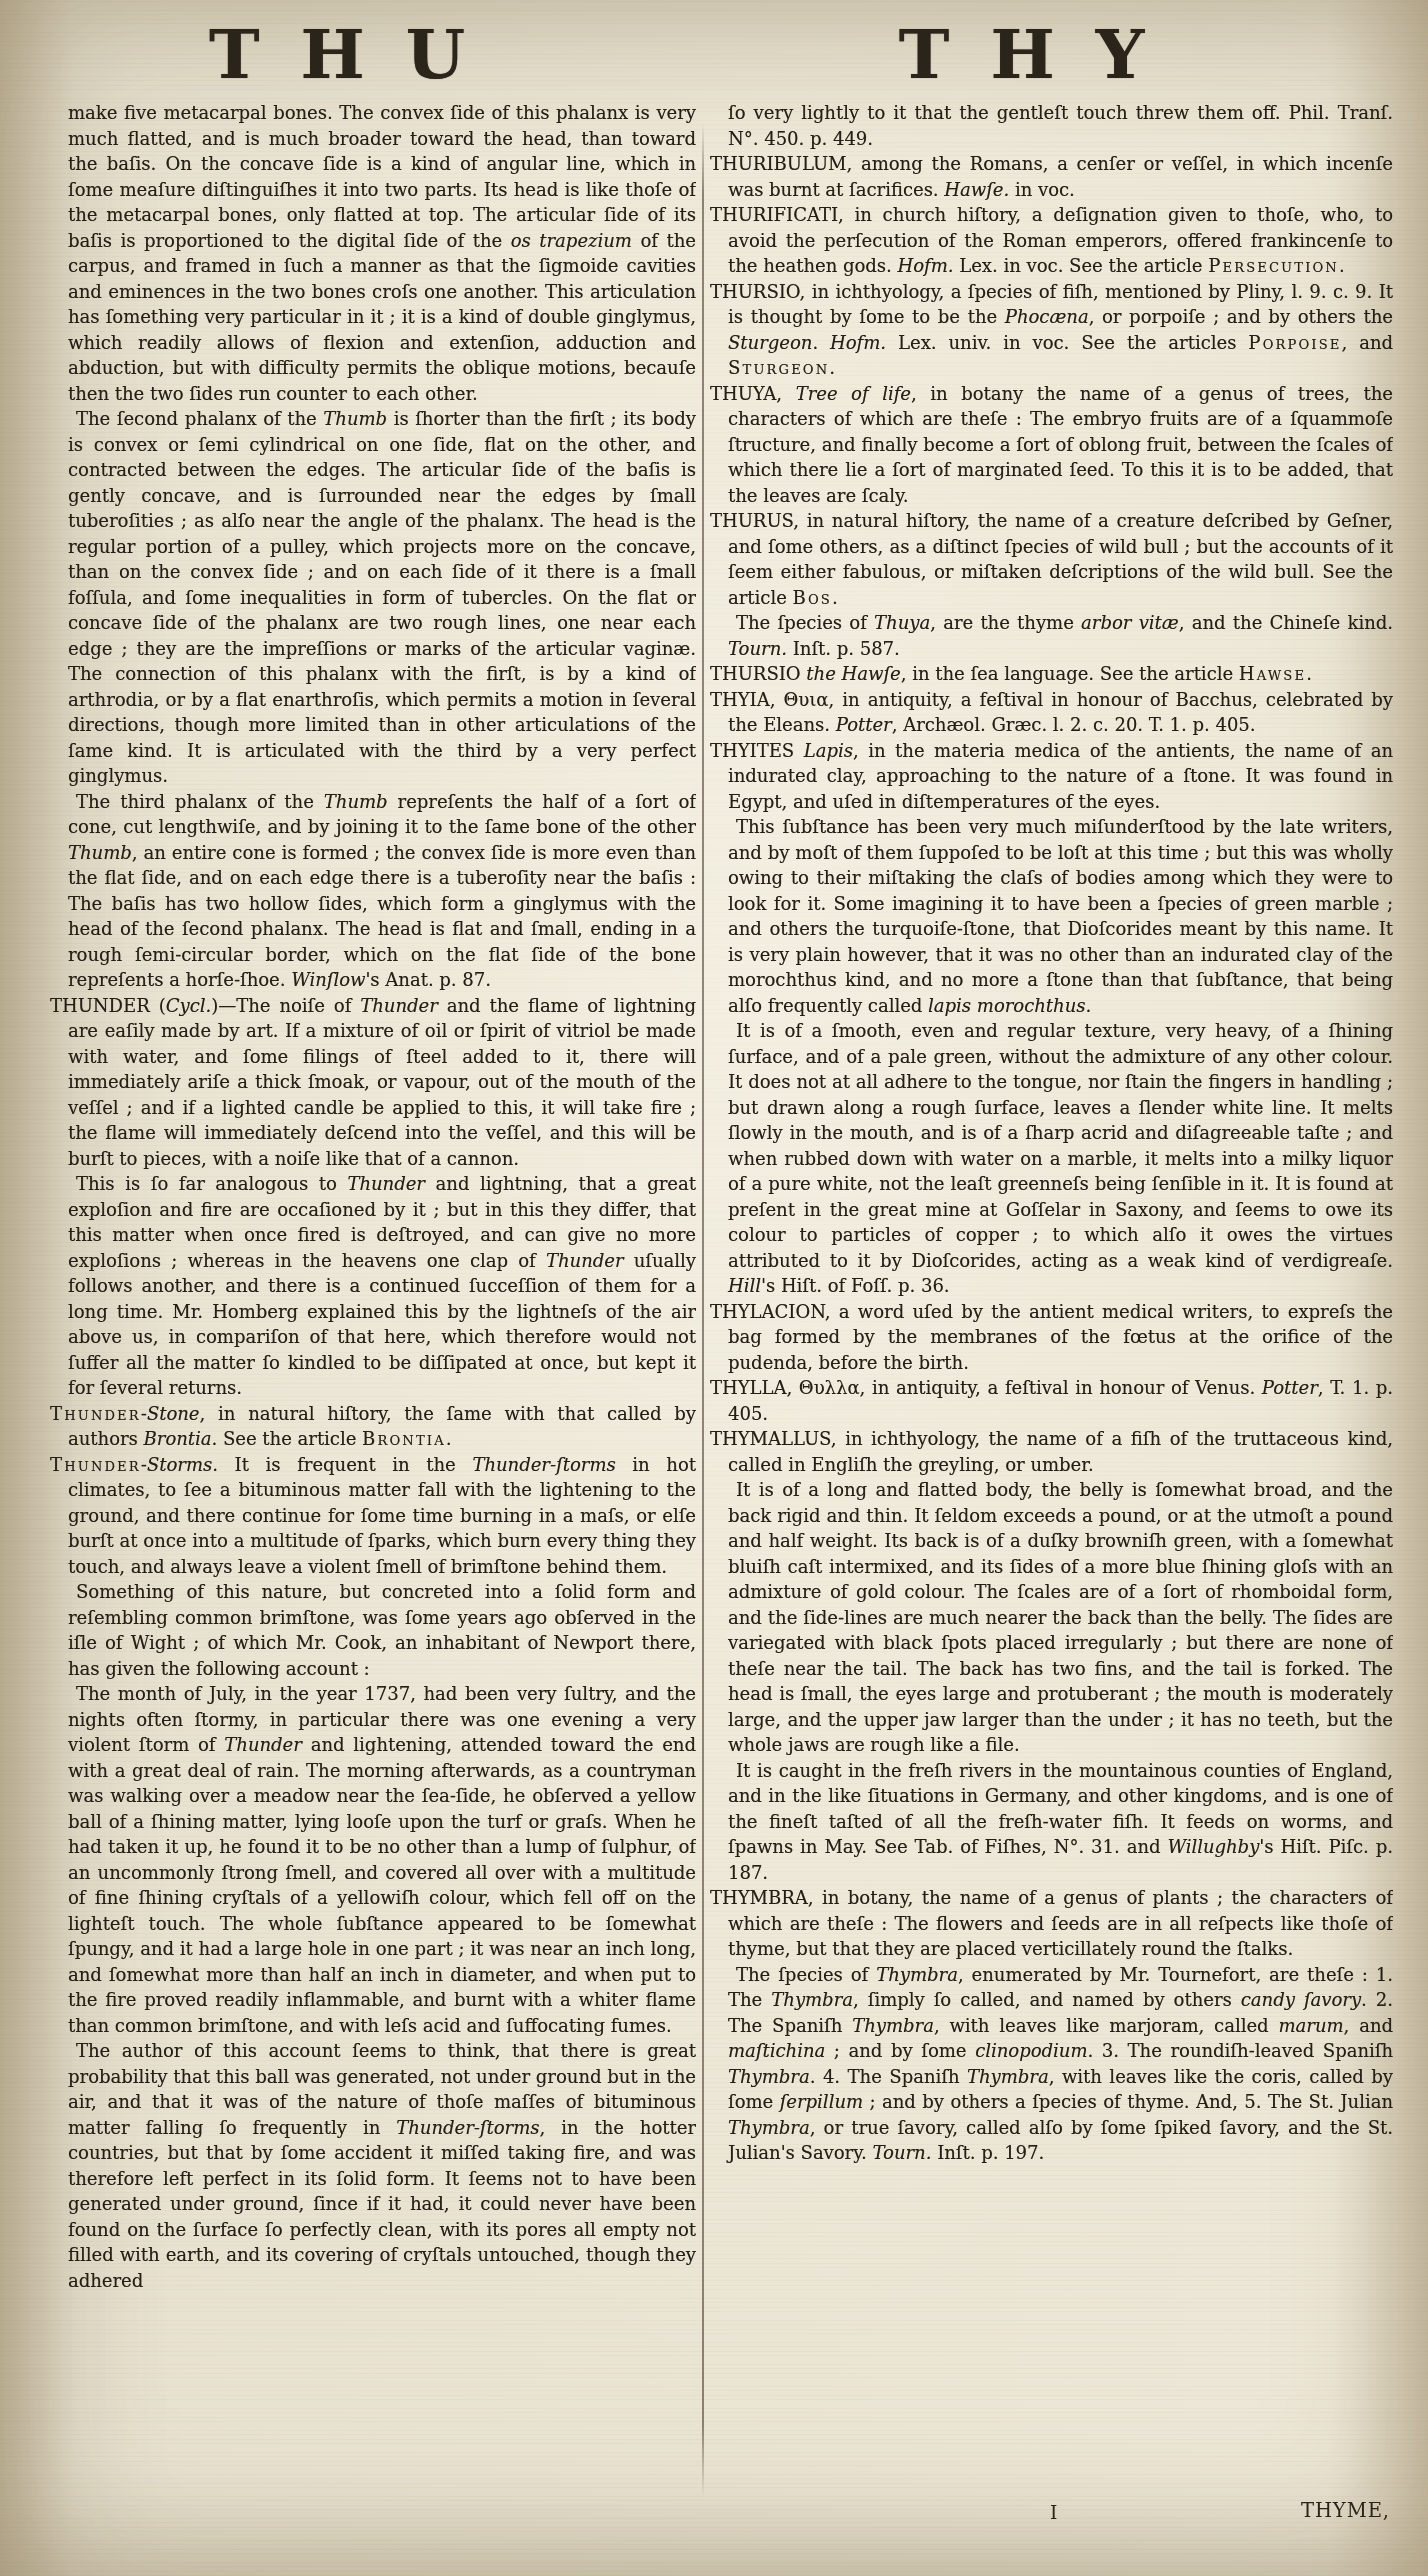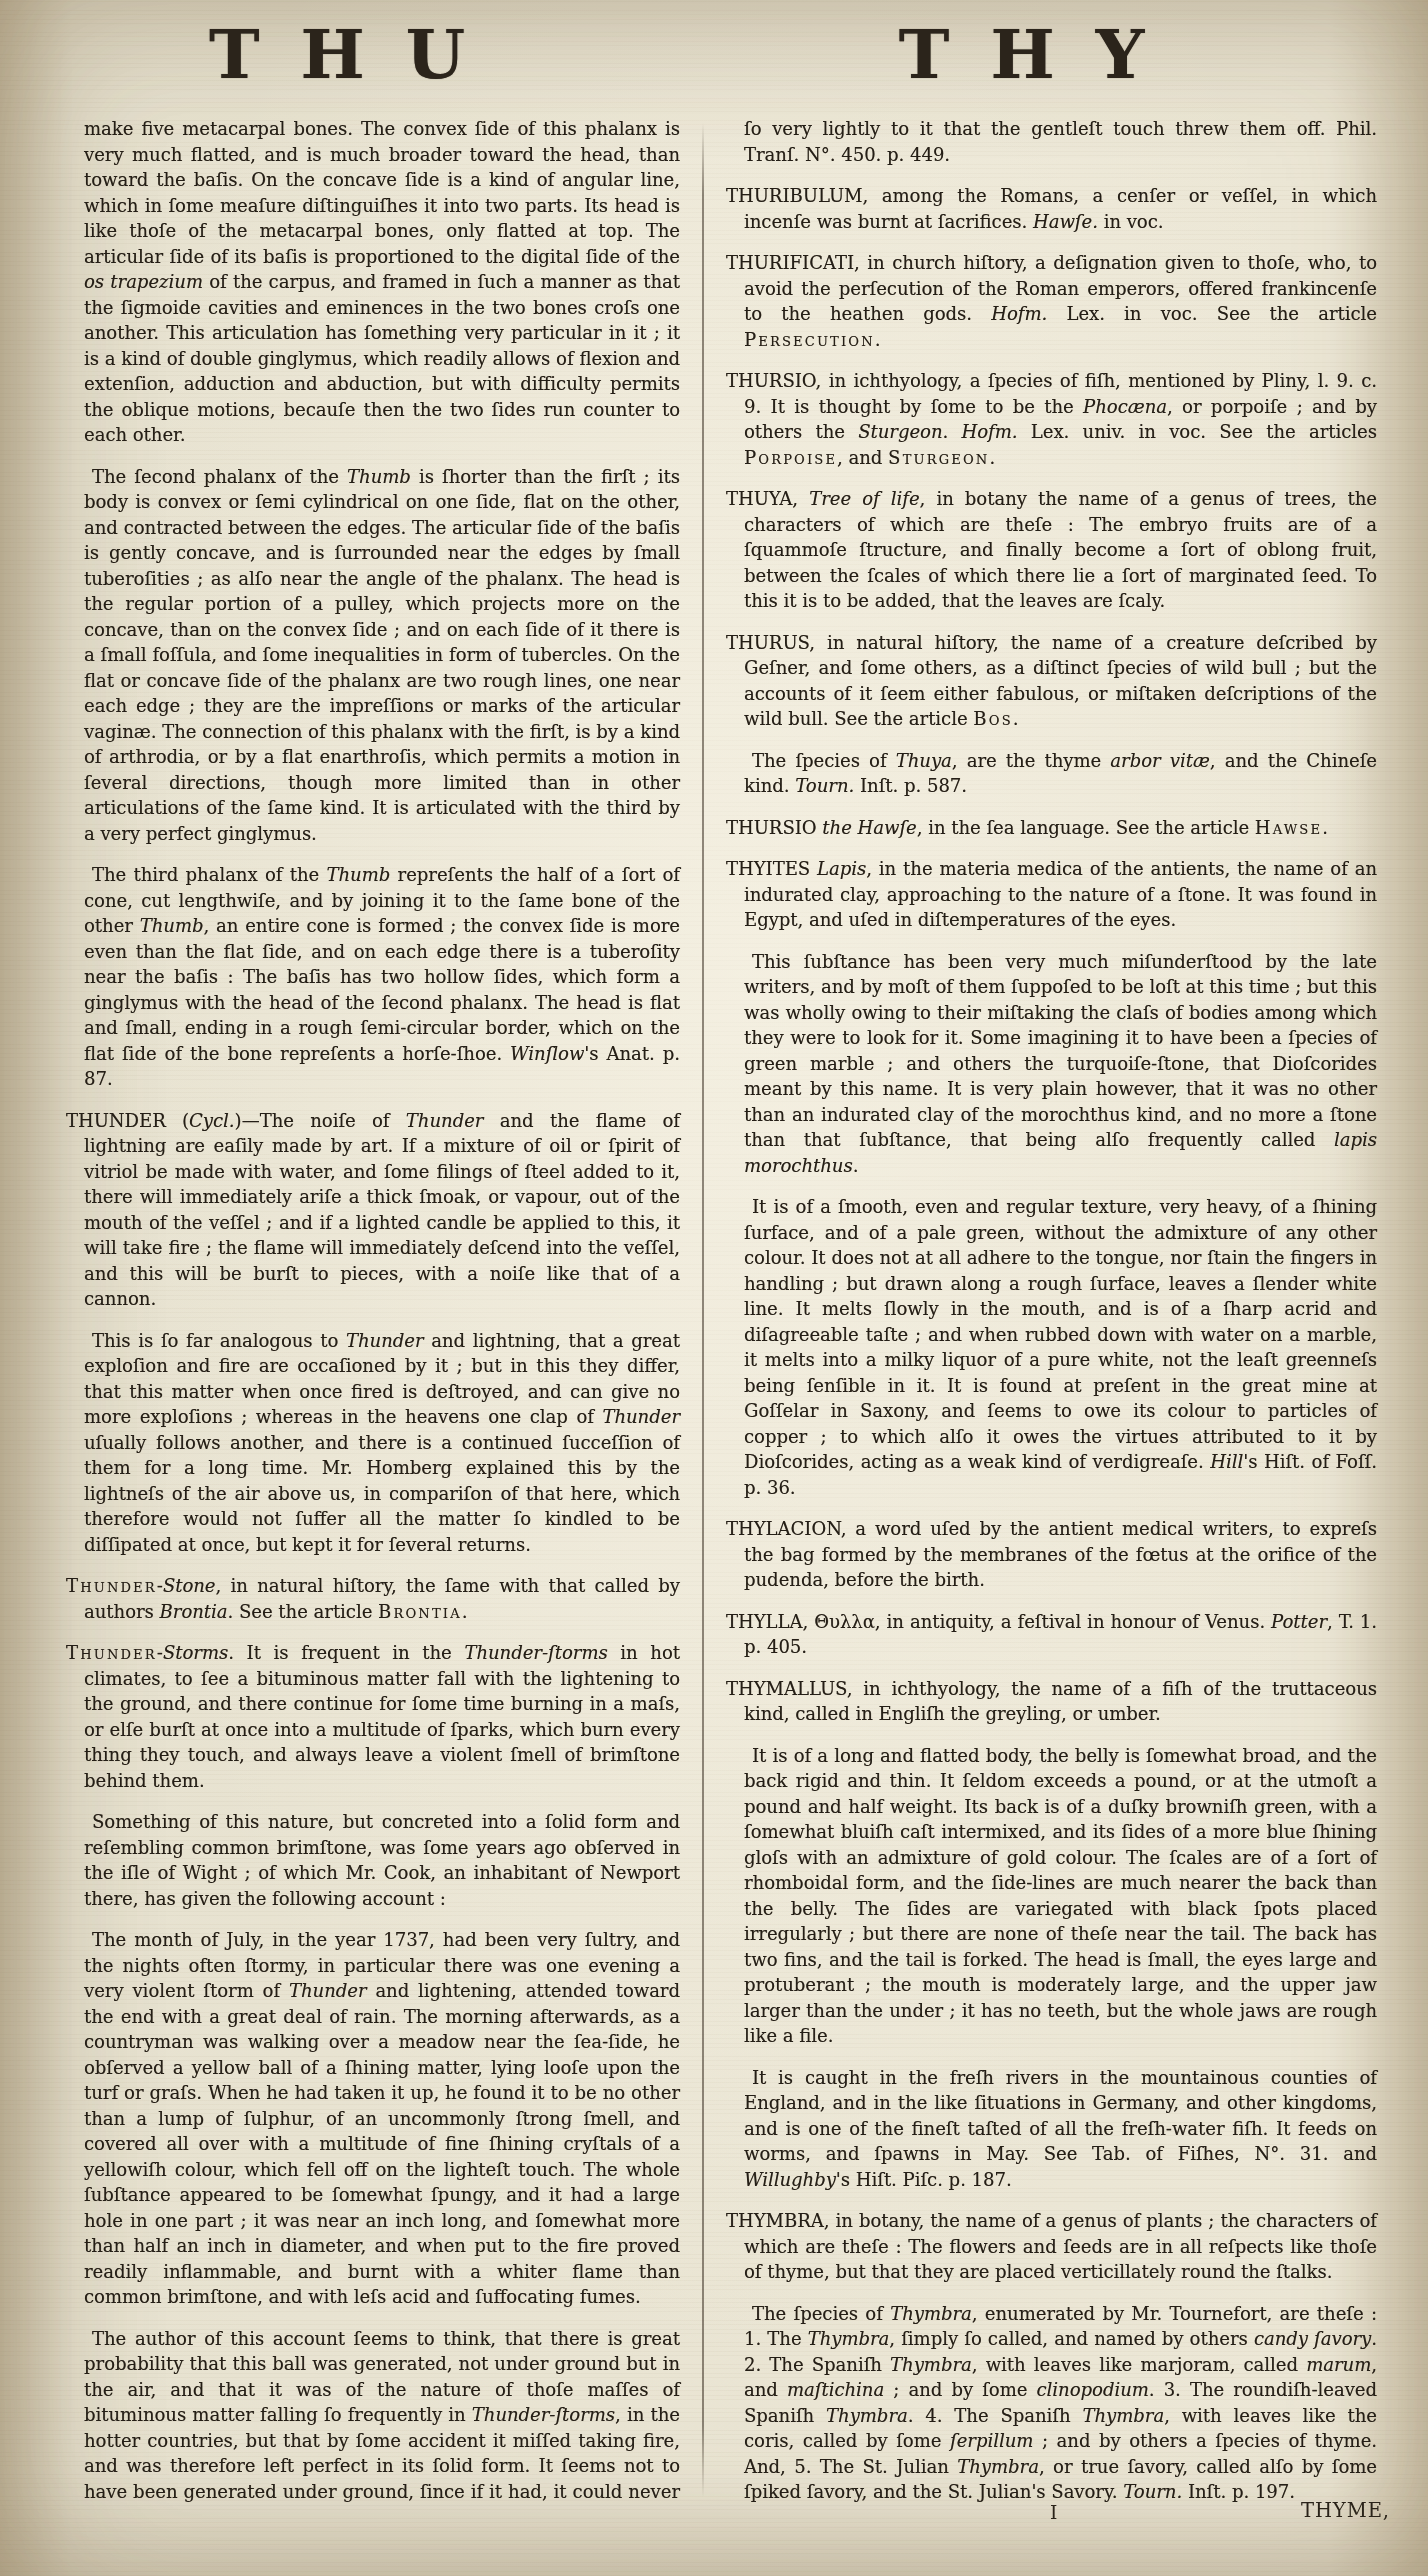--- a/index.html
+++ b/index.html
@@ -37,21 +37,21 @@
     position: absolute; top: 100px; height: 2408px;
     overflow: hidden;
     text-align: justify;
     font-size: 18px; line-height: 25.5px;
     padding-left: 18px; box-sizing: border-box;
     color: #241e16;
     text-shadow: 0.2px 0.3px 0.4px rgba(48,36,22,0.5);
   }
   .column-left  { left: 50px;  width: 646px; }
   .column-right { left: 710px; width: 683px; }
-  .block { margin: 16px; }
+  .block { margin: 0; }
   .block.entry { text-indent: -18px; }
   .block.para  { text-indent: 8px; }
   .block.cont  { text-indent: 0; }
   .i  { font-style: italic; }
   .sc { font-variant: small-caps; letter-spacing: 2.2px; }
   .column-rule {
     position: absolute; left: 702px; top: 123px;
     width: 1.8px; height: 2374px;
     background: linear-gradient(180deg,
       rgba(58,47,35,0) 0%, rgba(58,47,35,0.55) 3%,
@@ -90,20 +90,21 @@
 
   <div class="column column-right">
       <p class="block cont"><span>ſo very lightly to it that the gentleſt touch threw them off. Phil. Tranſ. N°. 450. p. 449.</span></p>
       <p class="block entry"><span>THURIBULUM, among the Romans, a cenſer or veſſel, in which incenſe was burnt at ſacrifices.  </span><span class="i">Hawſe.</span><span> in voc.</span></p>
       <p class="block entry"><span>THURIFICATI, in church hiſtory, a deſignation given to thoſe, who, to avoid the perſecution of the Roman emperors, offered frankincenſe to the heathen gods.  </span><span class="i">Hofm.</span><span> Lex. in voc. See the article </span><span class="sc">Persecution</span><span>.</span></p>
       <p class="block entry"><span>THURSIO, in ichthyology, a ſpecies of fiſh, mentioned by Pliny, l. 9. c. 9.  It is thought by ſome to be the </span><span class="i">Phocæna</span><span>, or porpoiſe&nbsp;; and by others the </span><span class="i">Sturgeon</span><span>.  </span><span class="i">Hofm.</span><span> Lex. univ. in voc.  See the articles </span><span class="sc">Porpoise</span><span>, and </span><span class="sc">Sturgeon</span><span>.</span></p>
       <p class="block entry"><span>THUYA, </span><span class="i">Tree of life</span><span>, in botany the name of a genus of trees, the characters of which are theſe&nbsp;:  The embryo fruits are of a ſquammoſe ſtructure, and finally become a ſort of oblong fruit, between the ſcales of which there lie a ſort of marginated ſeed.  To this it is to be added, that the leaves are ſcaly.</span></p>
       <p class="block entry"><span>THURUS, in natural hiſtory, the name of a creature deſcribed by Geſner, and ſome others, as a diſtinct ſpecies of wild bull&nbsp;; but the accounts of it ſeem either fabulous, or miſtaken deſcriptions of the wild bull.  See the article </span><span class="sc">Bos</span><span>.</span></p>
       <p class="block para"><span>The ſpecies of </span><span class="i">Thuya</span><span>, are the thyme </span><span class="i">arbor vitæ</span><span>, and the Chineſe kind.  </span><span class="i">Tourn.</span><span> Inſt. p. 587.</span></p>
       <p class="block entry"><span>THURSIO </span><span class="i">the Hawſe</span><span>, in the ſea language.  See the article </span><span class="sc">Hawse</span><span>.</span></p>
+      <p class="block entry"><span>THYIA, Θυια, in antiquity, a feſtival in honour of Bacchus, celebrated by the Eleans.  </span><span class="i">Potter</span><span>, Archæol. Græc. l. 2. c. 20. T. 1. p. 405.</span></p>
       <p class="block entry"><span>THYITES </span><span class="i">Lapis</span><span>, in the materia medica of the antients, the name of an indurated clay, approaching to the nature of a ſtone. It was found in Egypt, and uſed in diſtemperatures of the eyes.</span></p>
       <p class="block para"><span>This ſubſtance has been very much miſunderſtood by the late writers, and by moſt of them ſuppoſed to be loſt at this time&nbsp;; but this was wholly owing to their miſtaking the claſs of bodies among which they were to look for it.  Some imagining it to have been a ſpecies of green marble&nbsp;; and others the turquoiſe-ſtone, that Dioſcorides meant by this name.  It is very plain however, that it was no other than an indurated clay of the morochthus kind, and no more a ſtone than that ſubſtance, that being alſo frequently called </span><span class="i">lapis morochthus</span><span>.</span></p>
       <p class="block para"><span>It is of a ſmooth, even and regular texture, very heavy, of a ſhining ſurface, and of a pale green, without the admixture of any other colour.  It does not at all adhere to the tongue, nor ſtain the fingers in handling&nbsp;; but drawn along a rough ſurface, leaves a ſlender white line.  It melts ſlowly in the mouth, and is of a ſharp acrid and diſagreeable taſte&nbsp;; and when rubbed down with water on a marble, it melts into a milky liquor of a pure white, not the leaſt greenneſs being ſenſible in it.  It is found at preſent in the great mine at Goſſelar in Saxony, and ſeems to owe its colour to particles of copper&nbsp;; to which alſo it owes the virtues attributed to it by Dioſcorides, acting as a weak kind of verdigreaſe.  </span><span class="i">Hill</span><span>'s Hiſt. of Foſſ. p. 36.</span></p>
       <p class="block entry"><span>THYLACION, a word uſed by the antient medical writers, to expreſs the bag formed by the membranes of the fœtus at the orifice of the pudenda, before the birth.</span></p>
       <p class="block entry"><span>THYLLA, Θυλλα, in antiquity, a feſtival in honour of Venus. </span><span class="i">Potter</span><span>, T. 1. p. 405.</span></p>
       <p class="block entry"><span>THYMALLUS, in ichthyology, the name of a fiſh of the truttaceous kind, called in Engliſh the greyling, or umber.</span></p>
       <p class="block para"><span>It is of a long and flatted body, the belly is ſomewhat broad, and the back rigid and thin.  It ſeldom exceeds a pound, or at the utmoſt a pound and half weight.  Its back is of a duſky browniſh green, with a ſomewhat bluiſh caſt intermixed, and its ſides of a more blue ſhining gloſs with an admixture of gold colour.  The ſcales are of a ſort of rhomboidal form, and the ſide-lines are much nearer the back than the belly.  The ſides are variegated with black ſpots placed irregularly&nbsp;; but there are none of theſe near the tail. The back has two fins, and the tail is forked.  The head is ſmall, the eyes large and protuberant&nbsp;; the mouth is moderately large, and the upper jaw larger than the under&nbsp;; it has no teeth, but the whole jaws are rough like a file.</span></p>
       <p class="block para"><span>It is caught in the freſh rivers in the mountainous counties of England, and in the like ſituations in Germany, and other kingdoms, and is one of the fineſt taſted of all the freſh-water fiſh.  It feeds on worms, and ſpawns in May.  See Tab. of Fiſhes, N°. 31. and </span><span class="i">Willughby</span><span>'s Hiſt. Piſc. p. 187.</span></p>
       <p class="block entry"><span>THYMBRA, in botany, the name of a genus of plants&nbsp;; the characters of which are theſe&nbsp;:  The flowers and ſeeds are in all reſpects like thoſe of thyme, but that they are placed verticillately round the ſtalks.</span></p>
       <p class="block para"><span>The ſpecies of </span><span class="i">Thymbra</span><span>, enumerated by Mr. Tournefort, are theſe&nbsp;:  1. The </span><span class="i">Thymbra</span><span>, ſimply ſo called, and named by others </span><span class="i">candy ſavory</span><span>.  2. The Spaniſh </span><span class="i">Thymbra</span><span>, with leaves like marjoram, called </span><span class="i">marum</span><span>, and </span><span class="i">maſtichina</span><span>&nbsp;; and by ſome </span><span class="i">clinopodium</span><span>.  3. The roundiſh-leaved Spaniſh </span><span class="i">Thymbra</span><span>. 4. The Spaniſh </span><span class="i">Thymbra</span><span>, with leaves like the coris, called by ſome </span><span class="i">ſerpillum</span><span>&nbsp;; and by others a ſpecies of thyme.  And, 5. The St. Julian </span><span class="i">Thymbra</span><span>, or true ſavory, called alſo by ſome ſpiked ſavory, and the St. Julian's Savory.  </span><span class="i">Tourn.</span><span> Inſt. p. 197.</span></p>

